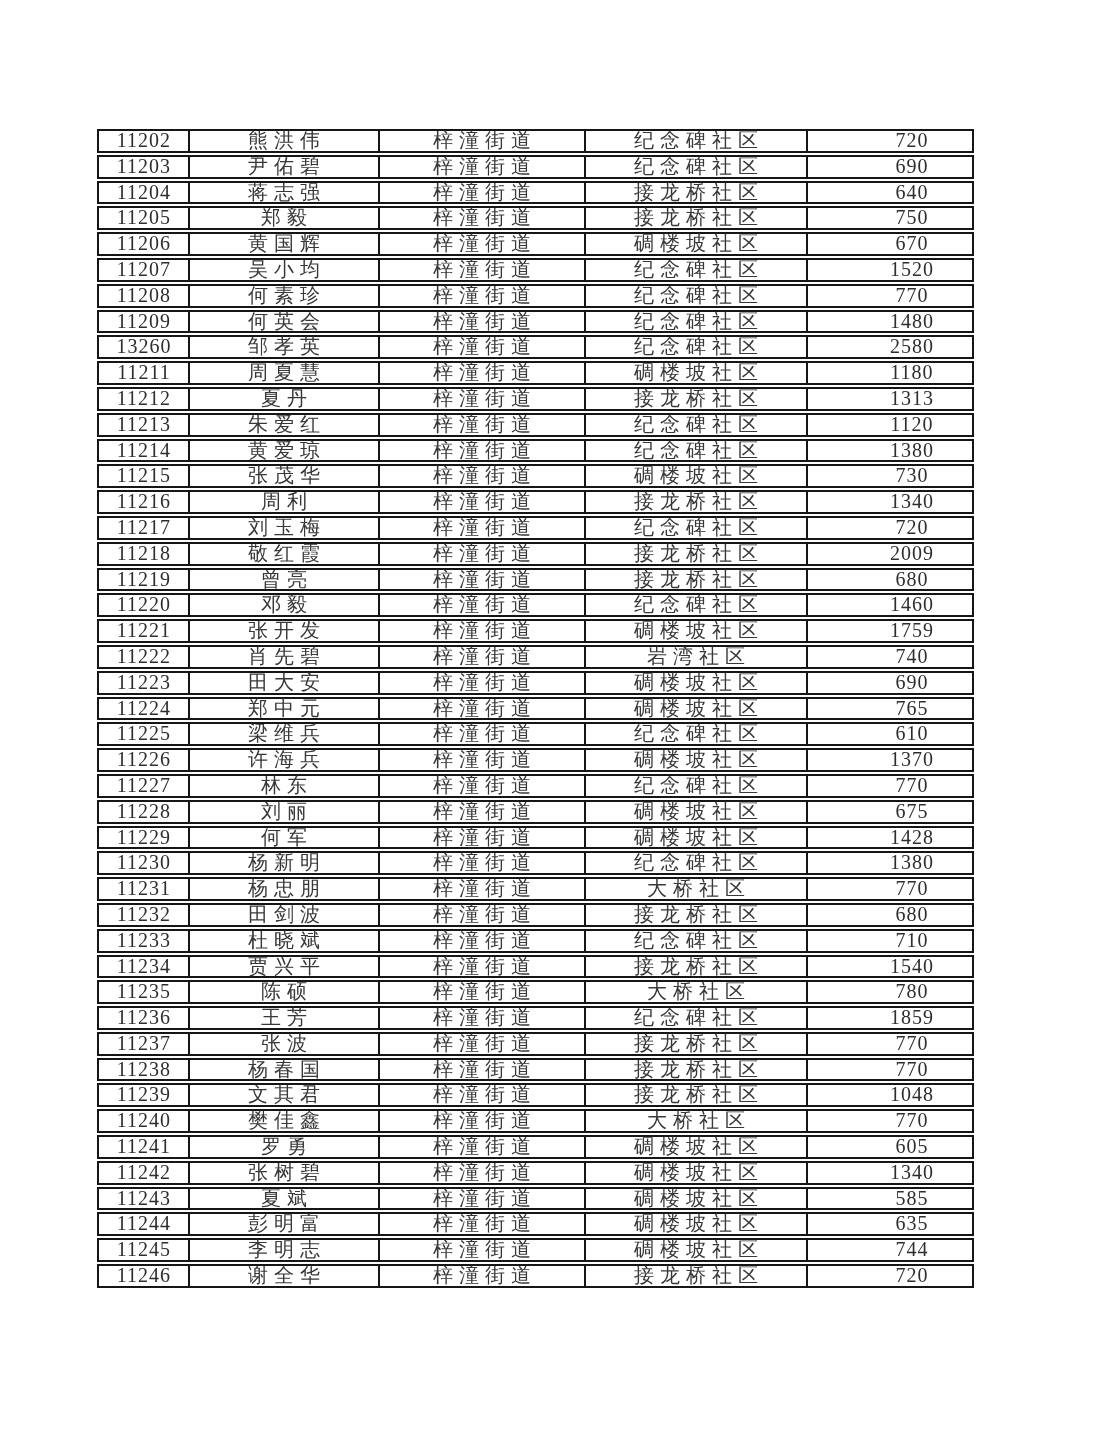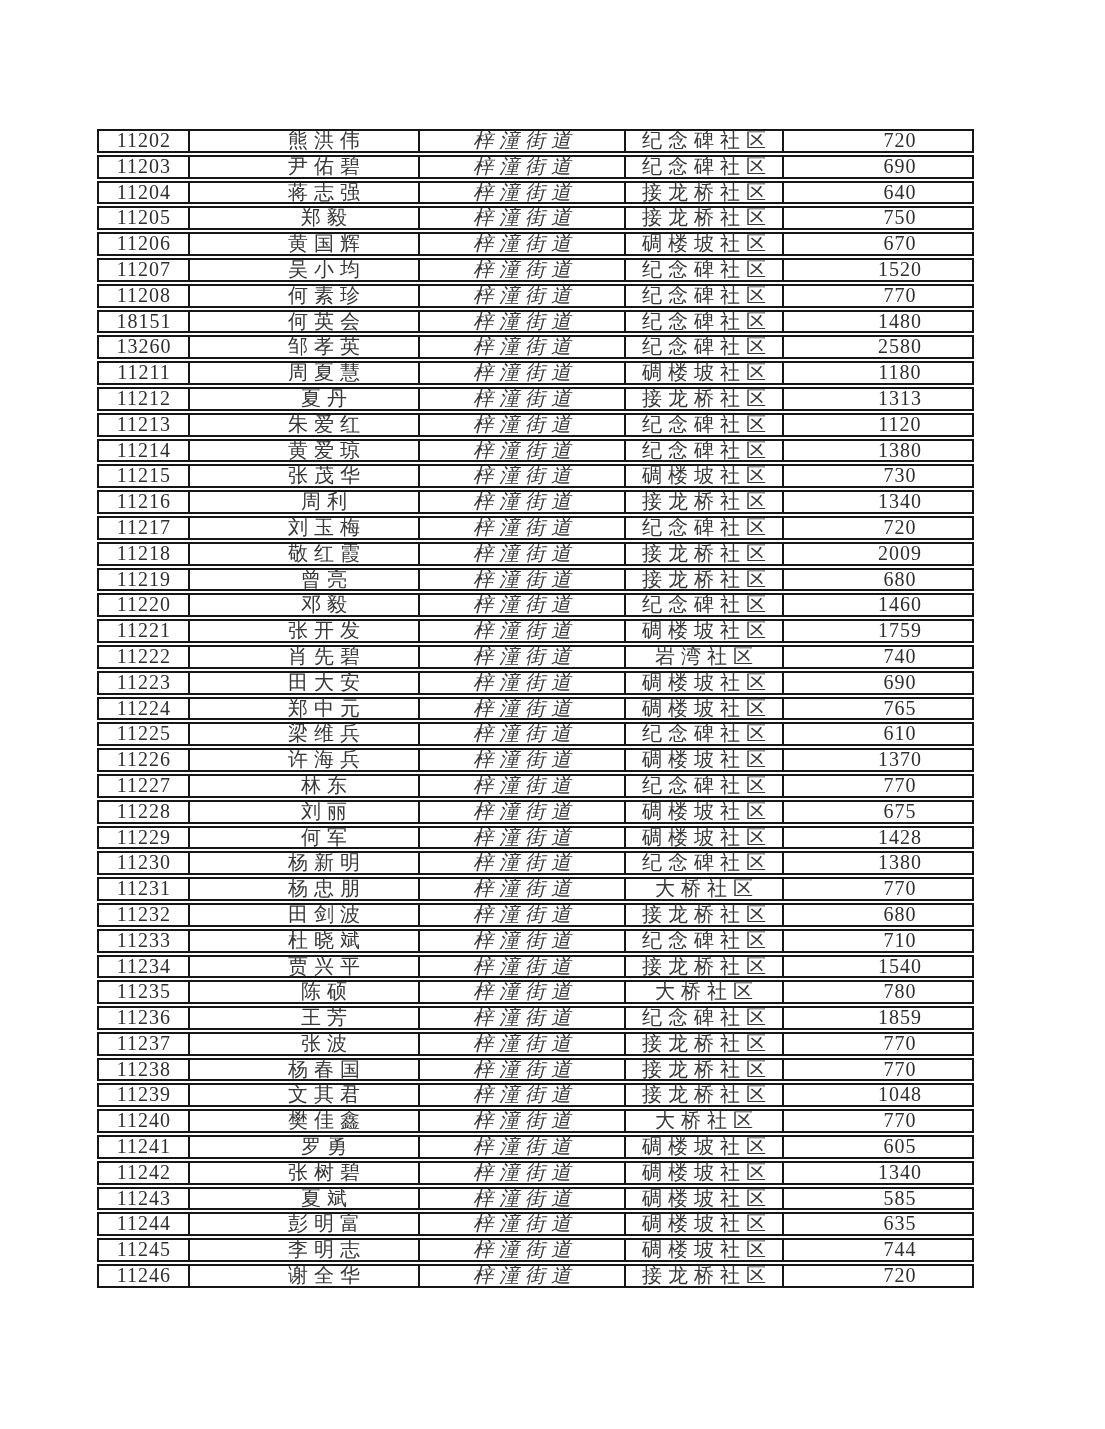--- a/index.html
+++ b/index.html
@@ -38,23 +38,23 @@
     justify-content: center;
     border-right: 2px solid #161616;
     color: #2e2e2e;
     font-size: 20px;
     line-height: 19.8px;
     white-space: nowrap;
     overflow: visible;
   }
   .cell.last { border-right: none; flex: 1; padding-left: 44px; }
   .c1 { width: 91px; }
-  .c2 { width: 190px; margin-left: 40px; }
-  .c3 { width: 206px; font-style: italic; }
-  .c4 { width: 158px; }
+  .c2 { width: 190px; }
+  .c3 { width: 206px; }
+  .c4 { width: 222px; }
   .num {
     font-family: "Liberation Serif", "DejaVu Serif", serif;
     letter-spacing: 1px;
     padding-left: 1px;
   }
   .zh {
     letter-spacing: 6px;
     padding-left: 6px;
     color: #383838;
   }
@@ -114,21 +114,21 @@
 
   <div class="row">
     <div class="cell c1 num">11208</div>
     <div class="cell c2 zh">何素珍</div>
     <div class="cell c3 zh">梓潼街道</div>
     <div class="cell c4 zh">纪念碑社区</div>
     <div class="cell c5 num last">770</div>
   </div>
 
   <div class="row">
-    <div class="cell c1 num">18151</div>
+    <div class="cell c1 num">11209</div>
     <div class="cell c2 zh">何英会</div>
     <div class="cell c3 zh">梓潼街道</div>
     <div class="cell c4 zh">纪念碑社区</div>
     <div class="cell c5 num last">1480</div>
   </div>
 
   <div class="row">
     <div class="cell c1 num">13260</div>
     <div class="cell c2 zh">邹孝英</div>
     <div class="cell c3 zh">梓潼街道</div>

